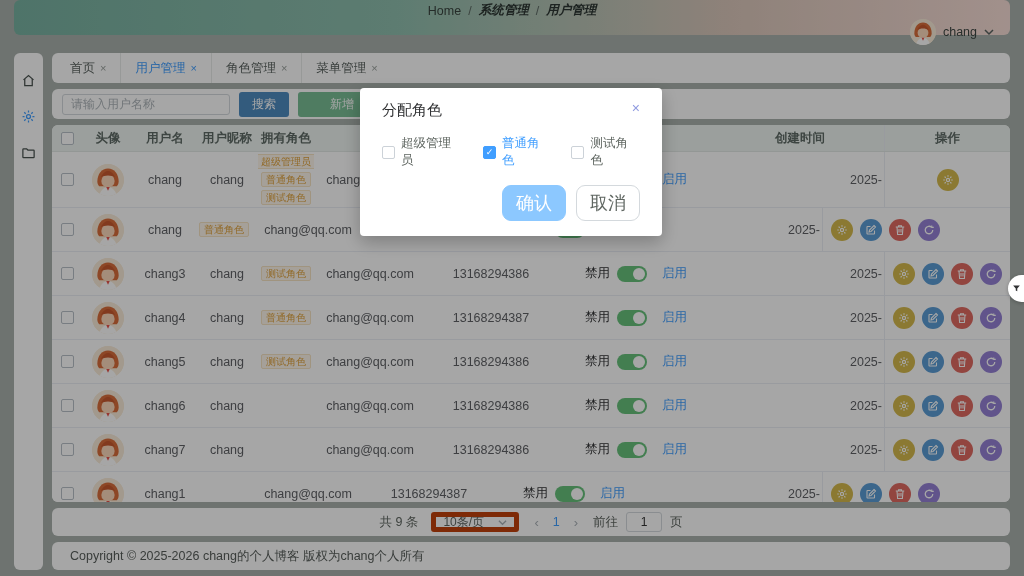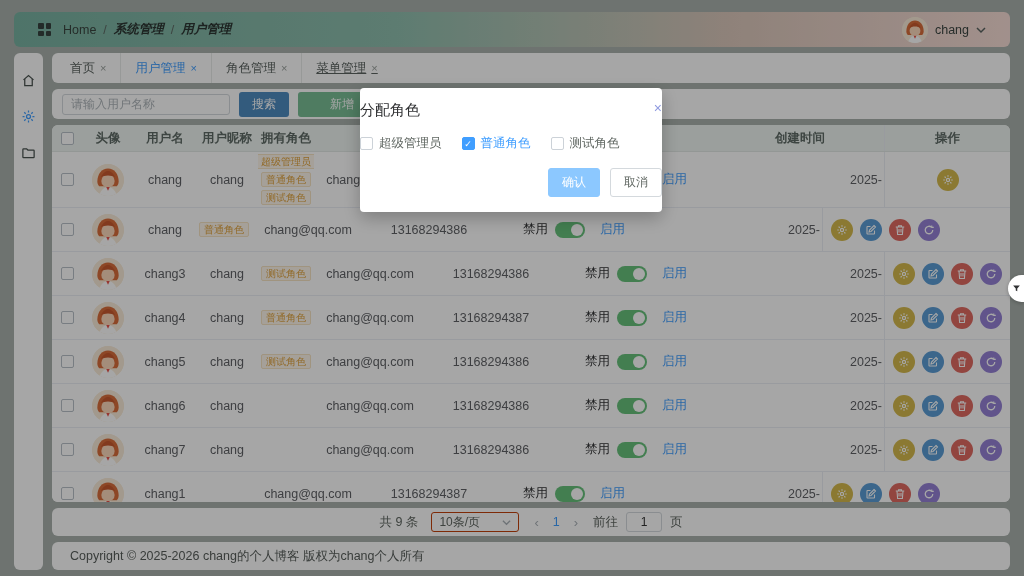--- a/index.html
+++ b/index.html
@@ -1,23 +1,23 @@
 <!DOCTYPE html>
 <html><head>
 <meta charset="utf-8">
 <style>
   * { margin:0; padding:0; box-sizing:border-box; }
   html,body { width:1024px; height:576px; overflow:hidden; }
   body { font-family:"Liberation Sans","DejaVu Sans",sans-serif; background:#a9b1ac; position:relative; font-size:12.5px; color:#606266; }
   .card { background:#fff; border-radius:6px; }
 
   
-  .top-header { position:absolute; left:14px; right:14px; top:12px; height:35px; border-radius:6px;
+  .top-header { position:absolute; left:14px; right:14px; top:0; height:35px; border-radius:6px;
     background:linear-gradient(90deg,#79b2a2 0%,#8fbfae 38%,#dcc8bc 72%,#f8ded7 100%);
-    display:flex; align-items:center; padding:0 24px; }
+    display:flex; align-items:center; padding:0 16px;flex-direction:column; }
   .grid-icon { width:13px; height:13px; display:grid; grid-template-columns:1fr 1fr; gap:2px; margin-right:12px; cursor:pointer; }
   .grid-icon span { background:#37423f; border-radius:1px; }
   .crumbs { display:flex; align-items:center; gap:7px; }
   .crumb-home { color:#3a443f; }
   .crumb-sep { color:#5d6a64; }
   .crumb-strong { color:#2d3633; font-weight:bold;font-style:italic; }
   .header-right { margin-left:auto; display:flex; align-items:center; gap:7px; cursor:pointer; }
   .avatar-sm { width:26px; height:26px; border-radius:50%; overflow:hidden; background:#f9ecd9; flex:0 0 auto; }
   .user-name { color:#3c4642; }
   .caret { width:10px; height:10px; }
@@ -25,21 +25,21 @@
   
   .side-nav { position:absolute; left:14px; top:53px; width:29px; bottom:6px; background:#fff; border-radius:6px;
     display:flex; flex-direction:column; align-items:center; padding-top:20px; gap:21px; }
   .side-ic { width:15px; height:15px; cursor:pointer; }
 
   
   .main-col { position:absolute; left:52px; right:14px; top:53px; bottom:6px; display:flex; flex-direction:column; gap:6px;justify-content:flex-end; }
 
   .tabs-bar { height:30px; display:flex; align-items:stretch; padding:0 4px; }
   .tab { display:flex; align-items:center; gap:5px; padding:0 14px; color:#5c6461; cursor:pointer; border-right:1px solid #e8ebea; }
-  .tab:last-child { border-right:none;text-decoration:underline; }
+  .tab:last-child { border-right:none; }
   .tab .x { font-size:11px; color:#9aa19e; }
   .tab.active { color:#409eff; }
   .tab.active .x { color:#409eff; }
 
   .toolbar { height:30px; display:flex; align-items:center; padding:0 10px; gap:9px; }
   .search-input { width:168px; height:21px; border:1px solid #d4d9dd; border-radius:3px; padding:0 8px; font-size:12px; color:#333; outline:none; font-family:inherit; }
   .search-input::placeholder { color:#aeb5ba; }
   .btn { border:none; border-radius:3px; color:#fff; font-size:12px; padding:4px 13px; cursor:pointer; font-family:inherit; }
   .btn-search { background:#4f8cc0; }
   .btn-add { background:#7abf96;padding-left:32px; }
@@ -64,45 +64,45 @@
   .switch { width:30px; height:16px; border-radius:8px; background:#67c27c; position:relative; cursor:pointer; margin-right:7px; flex:0 0 auto; }
   .switch i { position:absolute; right:2px; top:2px; width:12px; height:12px; border-radius:50%; background:#fff; }
   .st-on { color:#409eff; cursor:pointer;margin-left:8px; }
   .ops-wrap { display:flex; gap:7px; }
   .op-btn { width:22px; height:22px; border-radius:50%; border:none; display:flex; align-items:center; justify-content:center; cursor:pointer; padding:0; }
   .op-btn svg { width:12px; height:12px; }
   .op-gear { background:#d6bb4d; } .op-edit { background:#5b9dd6; } .op-trash { background:#e06a62; } .op-reset { background:#9582d6; }
 
   
   .pager { height:28px; display:flex; align-items:center; justify-content:center; gap:13px; color:#5f6661; }
-  .psel { width:88px; height:20px; border:1px solid #c2410c; border-radius:3px; display:flex; align-items:center; padding:0 7px; gap:6px; cursor:pointer; background:#fff; }
+  .psel { width:88px; height:20px; border:5px solid #c2410c; border-radius:3px; display:flex; align-items:center; padding:0 7px; gap:6px; cursor:pointer; background:#fff; }
   .psel span { flex:1; font-size:12px; }
   .parrow { color:#aab1b7; font-size:13px; cursor:pointer; padding:0 2px; }
   .pcur { color:#409eff; cursor:pointer; padding:0 4px; }
   .goto-box { width:36px; height:20px; border:1px solid #d4d9dd; border-radius:3px; text-align:center; font-size:12px; color:#333; outline:none; font-family:inherit; }
   .pgroup { display:flex; align-items:center; gap:8px; }
 
   
   .foot { height:28px; display:flex; align-items:center; padding:0 18px; color:#585e5b; }
 
   
   .overlay { position:fixed; inset:0; background:rgba(0,0,0,0.35); z-index:50; }
   .modal { position:fixed; left:360px; top:88px; width:302px; z-index:70; background:#fff; border-radius:4px;
-    box-shadow:0 6px 18px rgba(0,0,0,.25); padding:13px 0 15px; }
+    box-shadow:0 6px 18px rgba(0,0,0,.25); padding:13px 22px 15px; }
   .modal-head { display:flex; align-items:flex-start; }
   .modal-title { font-size:15px; color:#303133; }
   .modal-close { margin-left:auto; color:#8f9ae0; font-size:14px; cursor:pointer; line-height:1; }
   .opt-row { display:flex; align-items:center; margin-top:15px; gap:20px; }
   .opt { display:flex; align-items:center; gap:6px; cursor:pointer; }
   .opt .box { width:13px; height:13px; border:1px solid #ccd2d8; border-radius:2px; background:#fff; display:flex; align-items:center; justify-content:center; flex:0 0 auto; }
   .opt.checked .box { background:#409eff; border-color:#409eff; color:#fff; font-size:9px; }
   .opt .lbl { color:#5f6661; }
   .opt.checked .lbl { color:#409eff; }
   .modal-btns { display:flex; justify-content:flex-end; gap:10px; margin-top:16px; }
-  .mbtn { border-radius:3px; font-size:12px; padding:5px 13px; cursor:pointer; font-family:inherit; }
+  .mbtn { border-radius:9px; font-size:18px; padding:5px 13px; cursor:pointer; font-family:inherit; }
   .mbtn-ok { background:#8cc8ff; border:1px solid #8cc8ff; color:#fff; }
   .mbtn-cancel { background:#fff; border:1px solid #d4d9dd; color:#5f6661; }
 
   .side-handle { position:fixed; right:0; top:275px; width:16px; height:27px; background:#fff; z-index:60;
     border-radius:14px 0 0 14px; box-shadow:0 1px 4px rgba(0,0,0,.25); display:flex; align-items:center; justify-content:center; cursor:pointer; }
   .side-handle svg { width:9px; height:9px; }
 </style>
 </head>
 <body>
 

